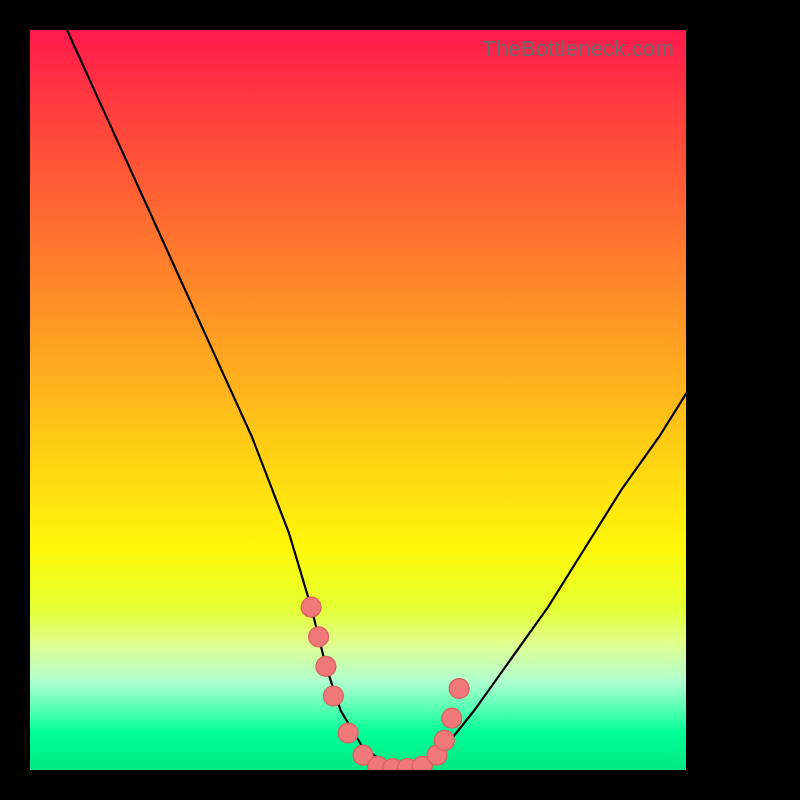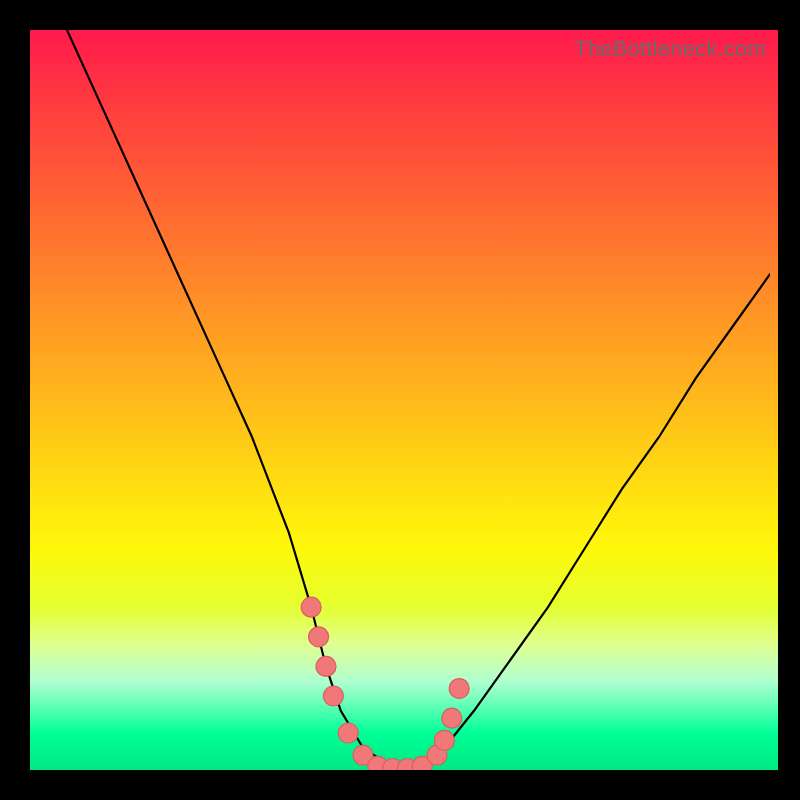--- a/index.html
+++ b/index.html
@@ -14,21 +14,21 @@
   .frame {
     position: relative;
     width: 800px;
     height: 800px;
     background: #000;
   }
   .plot-area {
     position: absolute;
     left: 30px;
     top: 30px;
-    width: 748px;
+    width: 656px;
     height: 740px;
     background: linear-gradient(to bottom,
       #ff1a4d 0%,
       #ff3b3f 10%,
       #ff5a36 20%,
       #ff7a2d 30%,
       #ff9a24 40%,
       #ffb91b 50%,
       #ffd912 60%,
       #fff80a 70%,

